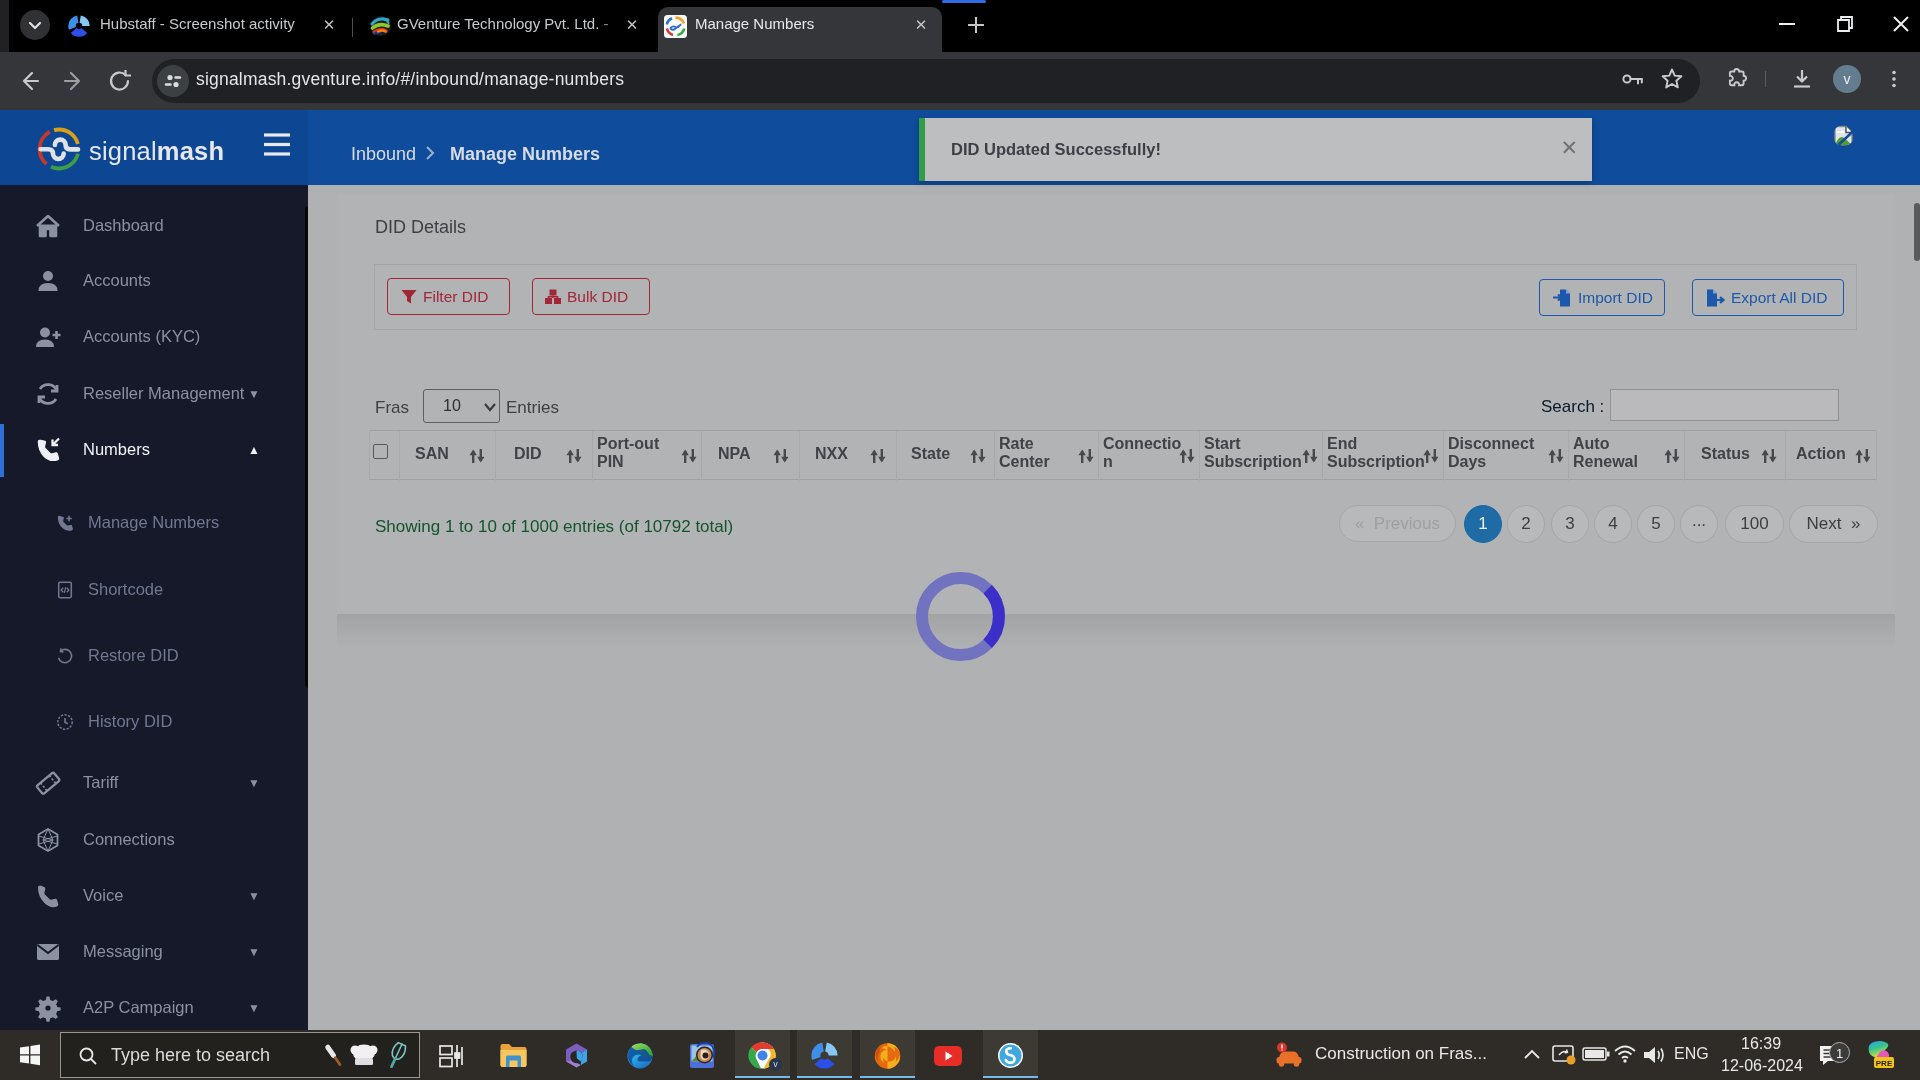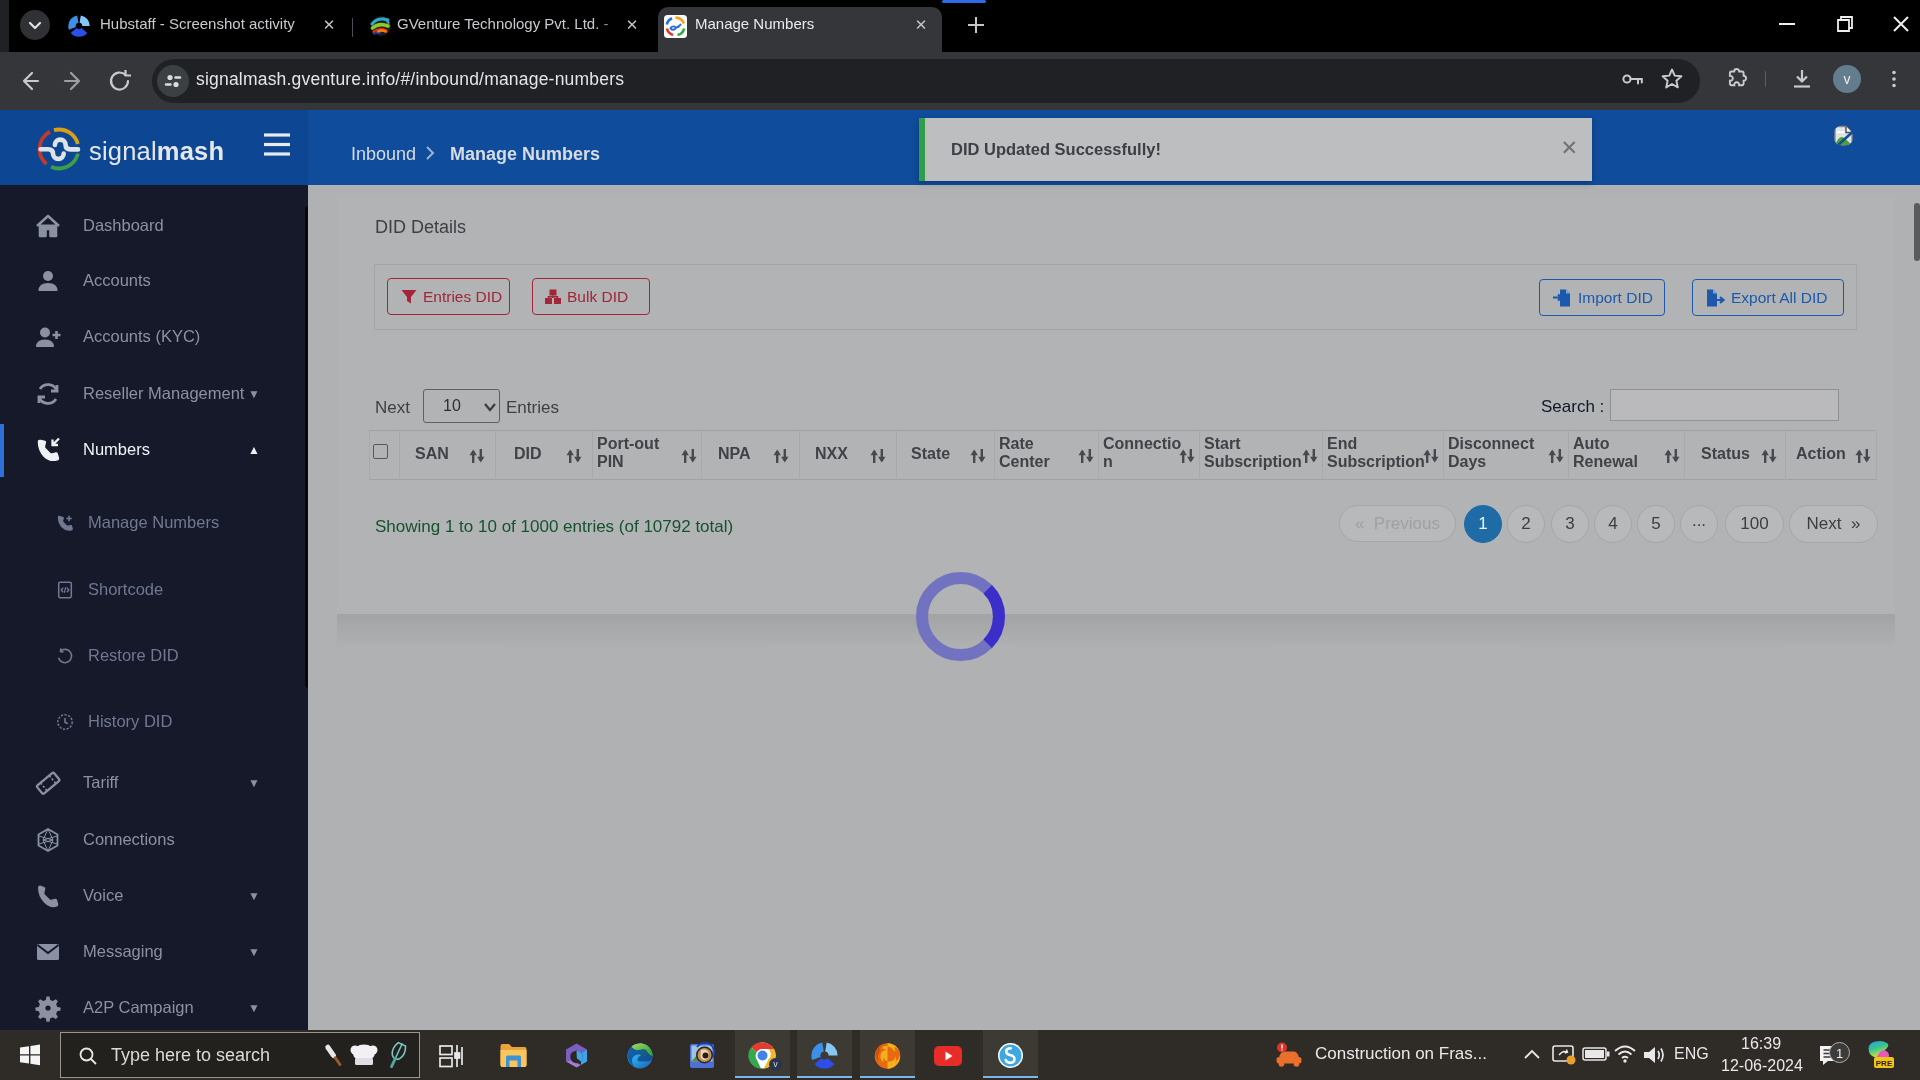--- a/index.html
+++ b/index.html
@@ -360,21 +360,21 @@
   <div class="abs" id="content">
     <div id="card"></div>
     <div id="cardshadow"></div>
     <span class="abs" style="left:67px;top:32px;font-size:18px;color:#3d4044;">DID Details</span>
     <div id="toolbox" style="left:66px;top:79px;"></div>
 
     <div class="btn btn-red" style="left:79px;top:93px;width:123px;height:37px;">
       <svg class="abs" style="left:12px;top:9px;" width="18" height="18" viewBox="0 0 18 18">
           <path d="M1.5 2 H16.5 L11 9 V15.5 L7 13 V9 Z" fill="#a32638"></path>
         </svg>
-      <span class="abs" style="left:35px;top:9px;">Entries DID</span>
+      <span class="abs" style="left:35px;top:9px;">Filter DID</span>
     </div>
     <div class="btn btn-red" style="left:224px;top:93px;width:118px;height:37px;">
       <svg class="abs" style="left:11px;top:9px;" width="18" height="18" viewBox="0 0 18 18">
           <g fill="#a32638">
             <rect x="5.5" y="1.5" width="7" height="6"></rect>
             <rect x="1" y="10" width="7" height="6"></rect>
             <rect x="10" y="10" width="7" height="6"></rect>
             <path d="M9 7.5 V10 M4.5 10 V8.8 H13.5 V10" stroke="#a32638" stroke-width="1.6" fill="none"></path>
           </g>
         </svg>
@@ -391,21 +391,21 @@
     </div>
     <div class="btn btn-blue" style="left:1384px;top:94px;width:152px;height:37px;">
       <svg class="abs" style="left:12px;top:8px;" width="20" height="20" viewBox="0 0 20 20">
           <path d="M2 1.5 H8 L12 5.5 V18.5 H2 Z" fill="#1c59ad"></path>
           <path d="M8 1.5 V5.5 H12" fill="#7da6d8"></path>
           <path d="M10 12 H18 M15 9 L18.5 12 L15 15" stroke="#1c59ad" stroke-width="2.2" fill="none"></path>
         </svg>
       <span class="abs" style="left:38px;top:9px;">Export All DID</span>
     </div>
 
-    <span class="abs" style="left:67px;top:213px;font-size:17px;color:#3d4044;">Next</span>
+    <span class="abs" style="left:67px;top:213px;font-size:17px;color:#3d4044;">Fras</span>
     <div class="abs" style="left:115px;top:204px;width:77px;height:34px;border:1px solid #5e6064;border-radius:3px;">
       <span class="abs" style="left:19px;top:7px;font-size:16px;color:#2e3033;">10</span>
       <svg class="abs" style="left:59px;top:11px;" width="14" height="12" viewBox="0 0 14 12">
           <path d="M2 3 L7 9 L12 3" stroke="#3a3c40" stroke-width="2.2" fill="none"></path>
         </svg>
     </div>
     <span class="abs" style="left:198px;top:213px;font-size:17px;color:#3d4044;">Entries</span>
     <span class="abs" style="left:1233px;top:212px;font-size:17px;color:#0f172a;">Search :</span>
     <div class="abs" style="left:1302px;top:204px;width:229px;height:32px;border:1px solid #909193;background:#bababc;"></div>
 

